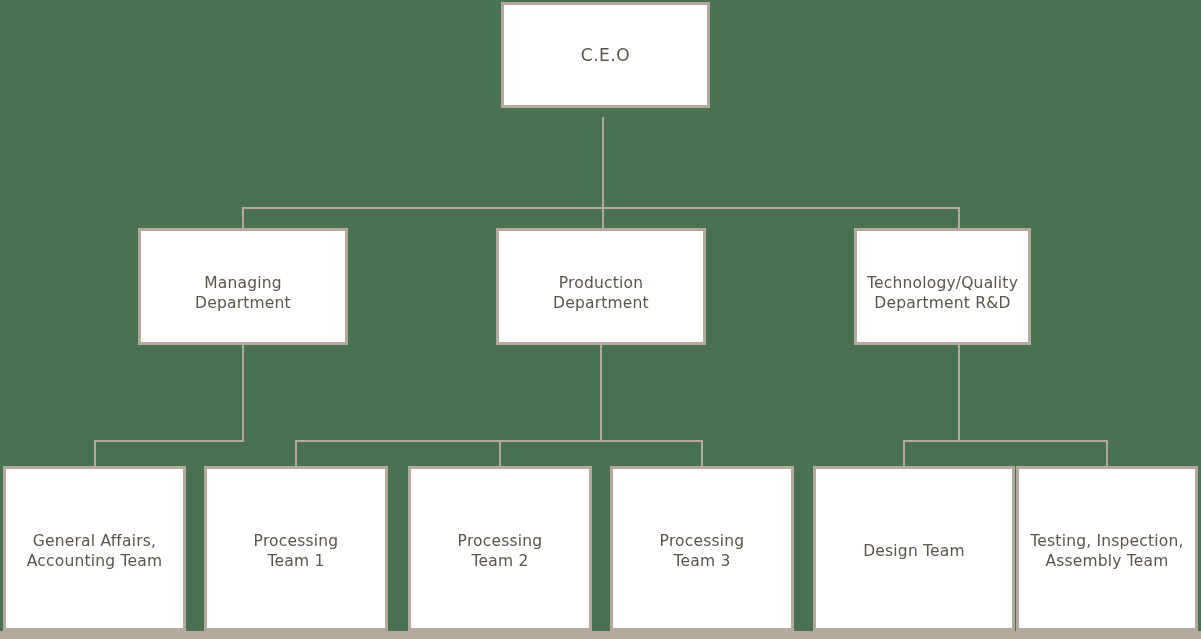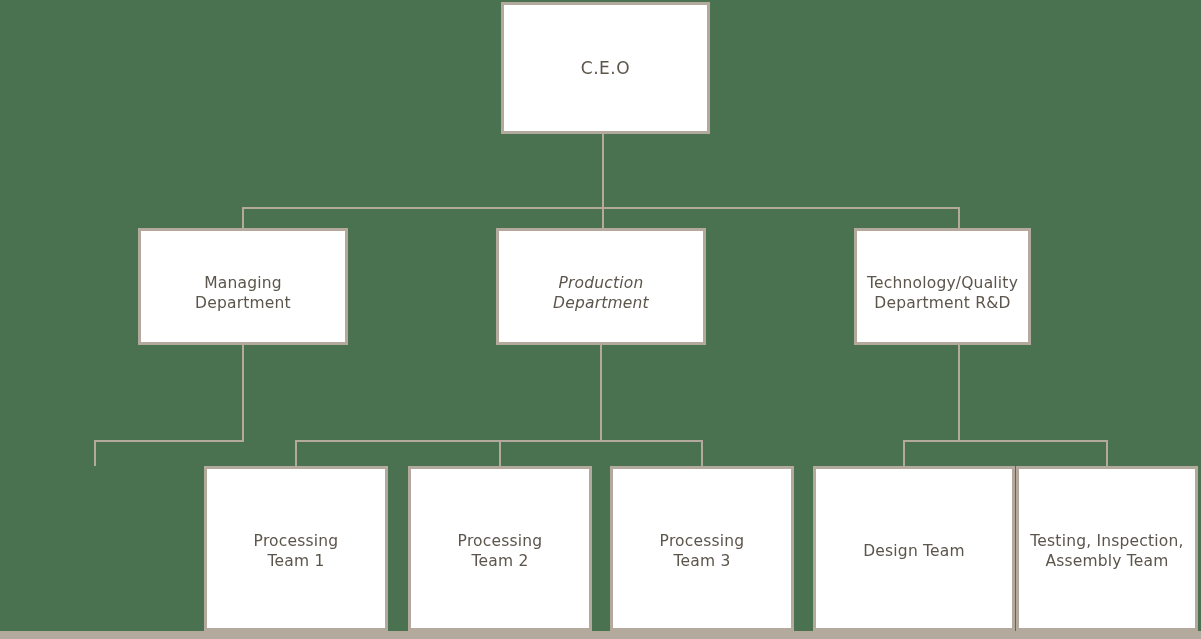--- a/index.html
+++ b/index.html
@@ -36,23 +36,23 @@
   .node.lv2 { padding-top: 12px; }
   .node.lv3 { padding-top: 4px; }
   .node.ceo .label { font-size: 17px; letter-spacing: 0.5px; }
 
   .line {
     position: absolute;
     background: var(--line, #b3aa9d);
   }
 
   
-  .n-ceo        { left: 501px; top: 2px;   width: 209px; height: 132px; }
+  .n-ceo        { left: 501px; top: 2px;   width: 209px; height: 106px; }
   .n-managing   { left: 138px; top: 228px; width: 210px; height: 117px; }
-  .n-production { left: 496px; top: 228px; width: 210px; height: 117px; font-style: italic; }
+  .n-production { left: 496px; top: 228px; width: 210px; height: 117px; }
   .n-technology { left: 854px; top: 228px; width: 177px; height: 117px; }
   .n-ga      { left: 3px;    top: 466px; width: 183px; height: 165px; }
   .n-pt1     { left: 204px;  top: 466px; width: 184px; height: 165px; }
   .n-pt2     { left: 408px;  top: 466px; width: 184px; height: 165px; }
   .n-pt3     { left: 610px;  top: 466px; width: 184px; height: 165px; }
   .n-design  { left: 813px;  top: 466px; width: 202px; height: 165px; }
   .n-testing { left: 1016px; top: 466px; width: 182px; height: 165px; justify-content: center; }
 
   
   .l-ceo-v       { left: 602px;  top: 117px; width: 2px;   height: 111px; }
@@ -114,20 +114,24 @@
   </div>
   <div class="node lv2 n-production">
     <span class="label">Production
 Department</span>
   </div>
   <div class="node lv2 n-technology">
     <span class="label">Technology/Quality
 Department R&amp;D</span>
   </div>
 
+  <div class="node lv3 n-ga">
+    <span class="label">General Affairs,
+Accounting Team</span>
+  </div>
   <div class="node lv3 n-pt1">
     <span class="label">Processing
 Team 1</span>
   </div>
   <div class="node lv3 n-pt2">
     <span class="label">Processing
 Team 2</span>
   </div>
   <div class="node lv3 n-pt3">
     <span class="label">Processing

